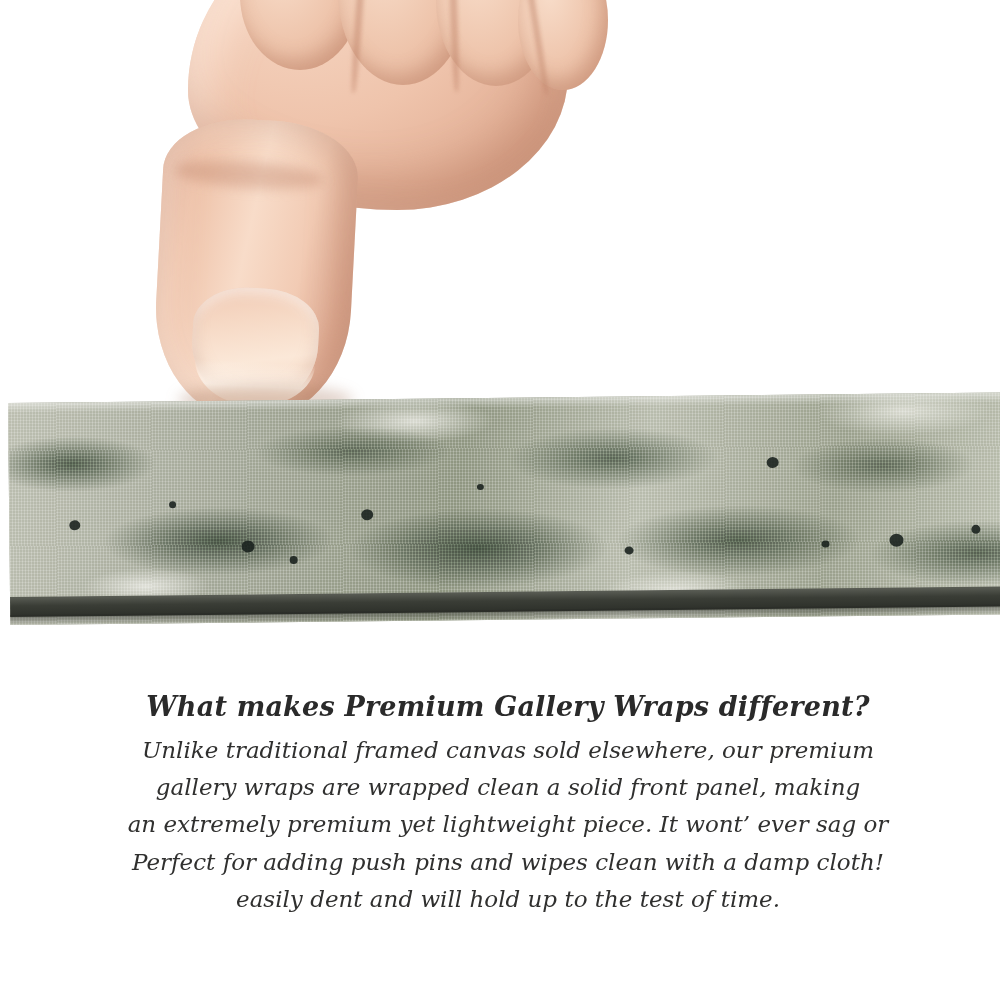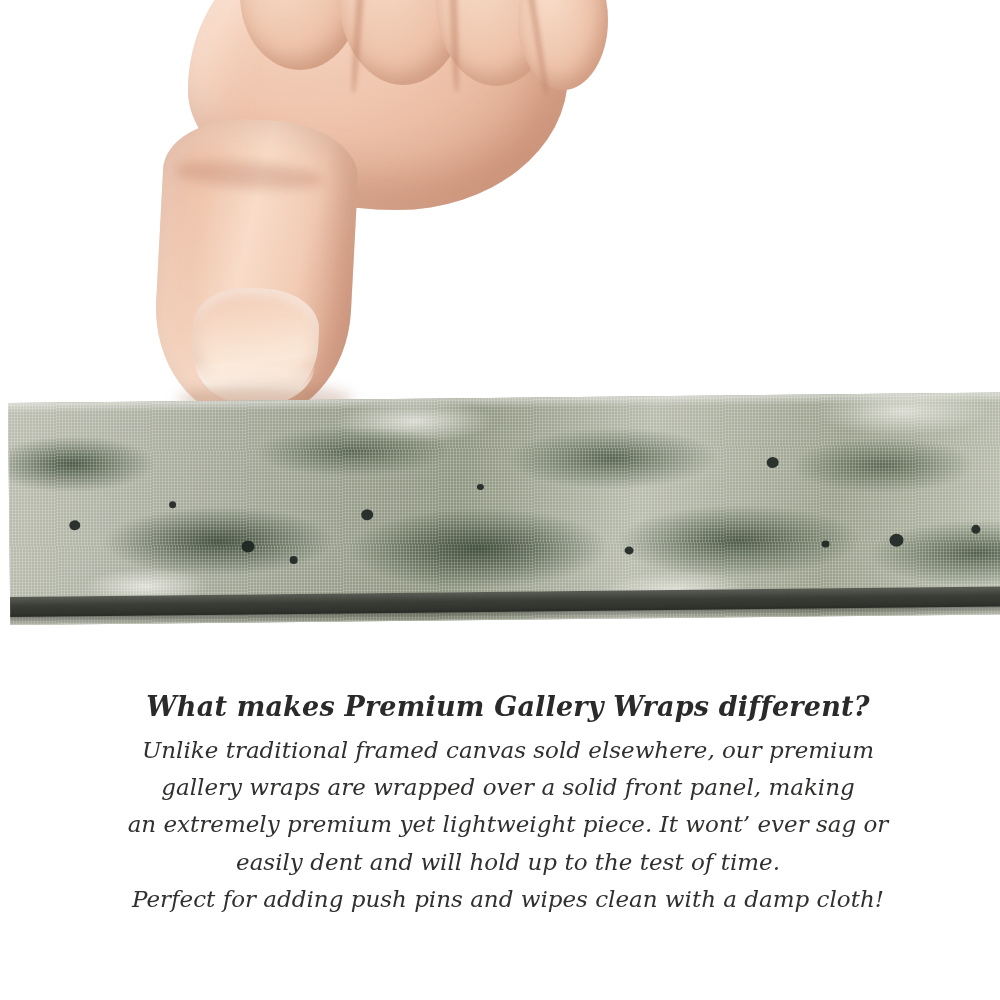--- a/index.html
+++ b/index.html
@@ -284,20 +284,20 @@
 
       <div class="canvas-bevel"></div>
       <div class="canvas-shadow"></div>
     </div>
   </div>
 
   <div class="caption">
     <div class="caption-heading">What makes Premium Gallery Wraps different?</div>
     <div class="caption-body">
       <span class="line">Unlike traditional framed canvas sold elsewhere, our premium</span>
-      <span class="line">gallery wraps are wrapped over a solid front panel, making</span>
+      <span class="line">gallery wraps are wrapped clean a solid front panel, making</span>
       <span class="line">an extremely premium yet lightweight piece. It wont’ ever sag or</span>
+      <span class="line">Perfect for adding push pins and wipes clean with a damp cloth!</span>
       <span class="line">easily dent and will hold up to the test of time.</span>
-      <span class="line">Perfect for adding push pins and wipes clean with a damp cloth!</span>
     </div>
   </div>
 
 </div>
 
 </body></html>

